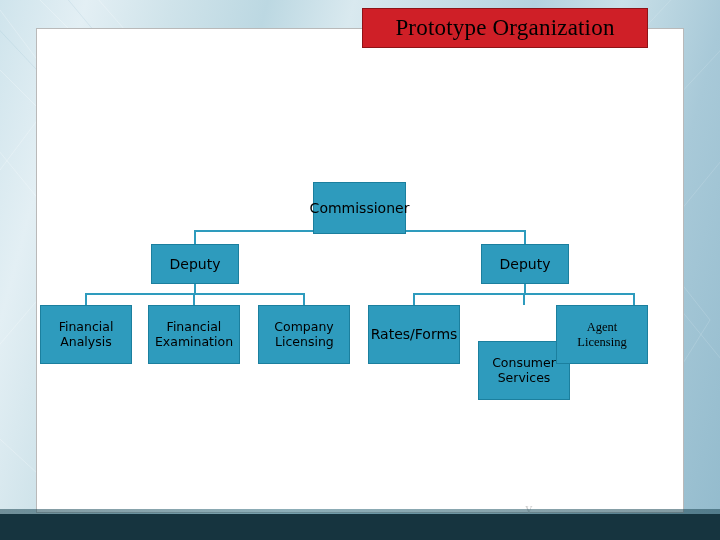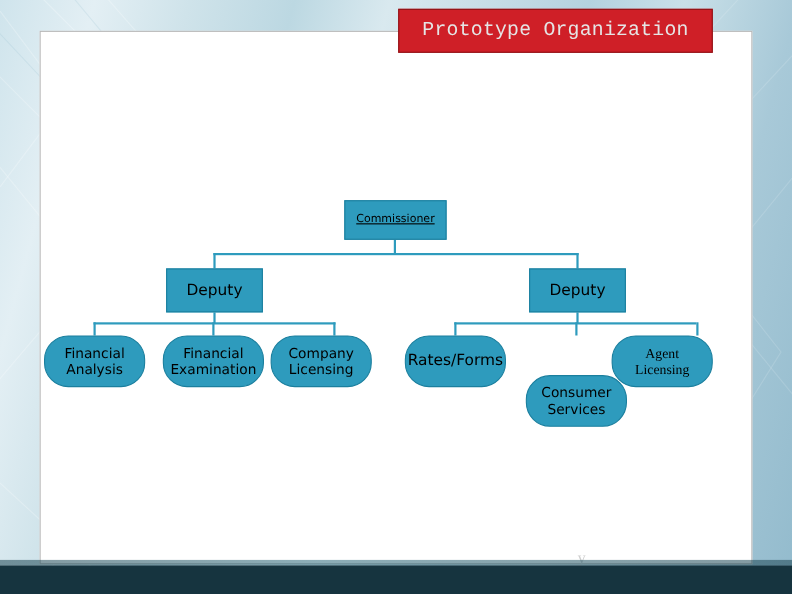--- a/index.html
+++ b/index.html
@@ -86,23 +86,23 @@
     width: 286px;
     height: 40px;
     background: #cf1f27;
     border: 1px solid #8f1317;
     box-sizing: border-box;
     display: flex;
     align-items: center;
     justify-content: center;
   }
   .title-text {
-    font-family: Liberation Mono, monospace;
-    font-size: 18px;
-    color: #e5e5e5;
+    font-family: Liberation Serif, serif;
+    font-size: 23px;
+    color: #000000;
     letter-spacing: .2px;
     white-space: nowrap;
   }
 
   
   .orgchart {
     position: absolute;
     left: 0; top: 0;
     width: 720px; height: 540px;
     pointer-events: none;
@@ -116,28 +116,28 @@
     align-items: center;
     justify-content: center;
     text-align: center;
     color: #000000;
     font-family: "DejaVu Sans", sans-serif;
     line-height: 1.15;
     pointer-events: auto;
   }
   .node span { display: block; white-space: pre-line; }
 
-  .node-commissioner { left: 313px; top: 182px; width: 93px;  height: 36px; font-size: 10px; text-decoration: underline; }
+  .node-commissioner { left: 313px; top: 182px; width: 93px;  height: 52px; font-size: 14px; }
   .node-deputy1      { left: 151px; top: 244px; width: 88px;  height: 40px; font-size: 14px; }
   .node-deputy2      { left: 481px; top: 244px; width: 88px;  height: 40px; font-size: 14px; }
 
-  .node-leaf { top: 305px; height: 47px; font-size: 12.5px; border-radius: 22px; }
+  .node-leaf { top: 305px; height: 59px; font-size: 12.5px; }
   .leaf-1 { left: 40px;  width: 92px; }
   .leaf-2 { left: 148px; width: 92px; }
-  .leaf-3 { left: 246px; width: 92px; }
+  .leaf-3 { left: 258px; width: 92px; text-align: right; }
   .leaf-4 { left: 368px; width: 92px; font-size: 14px; }
   .leaf-5 { left: 478px; width: 92px; margin-top: 36px; }
   .leaf-6 { left: 556px; width: 92px; font-family: Liberation Serif, serif; }
 
   
   .conn {
     position: absolute;
     background: #2e9bbd;
     pointer-events: none;
   }

